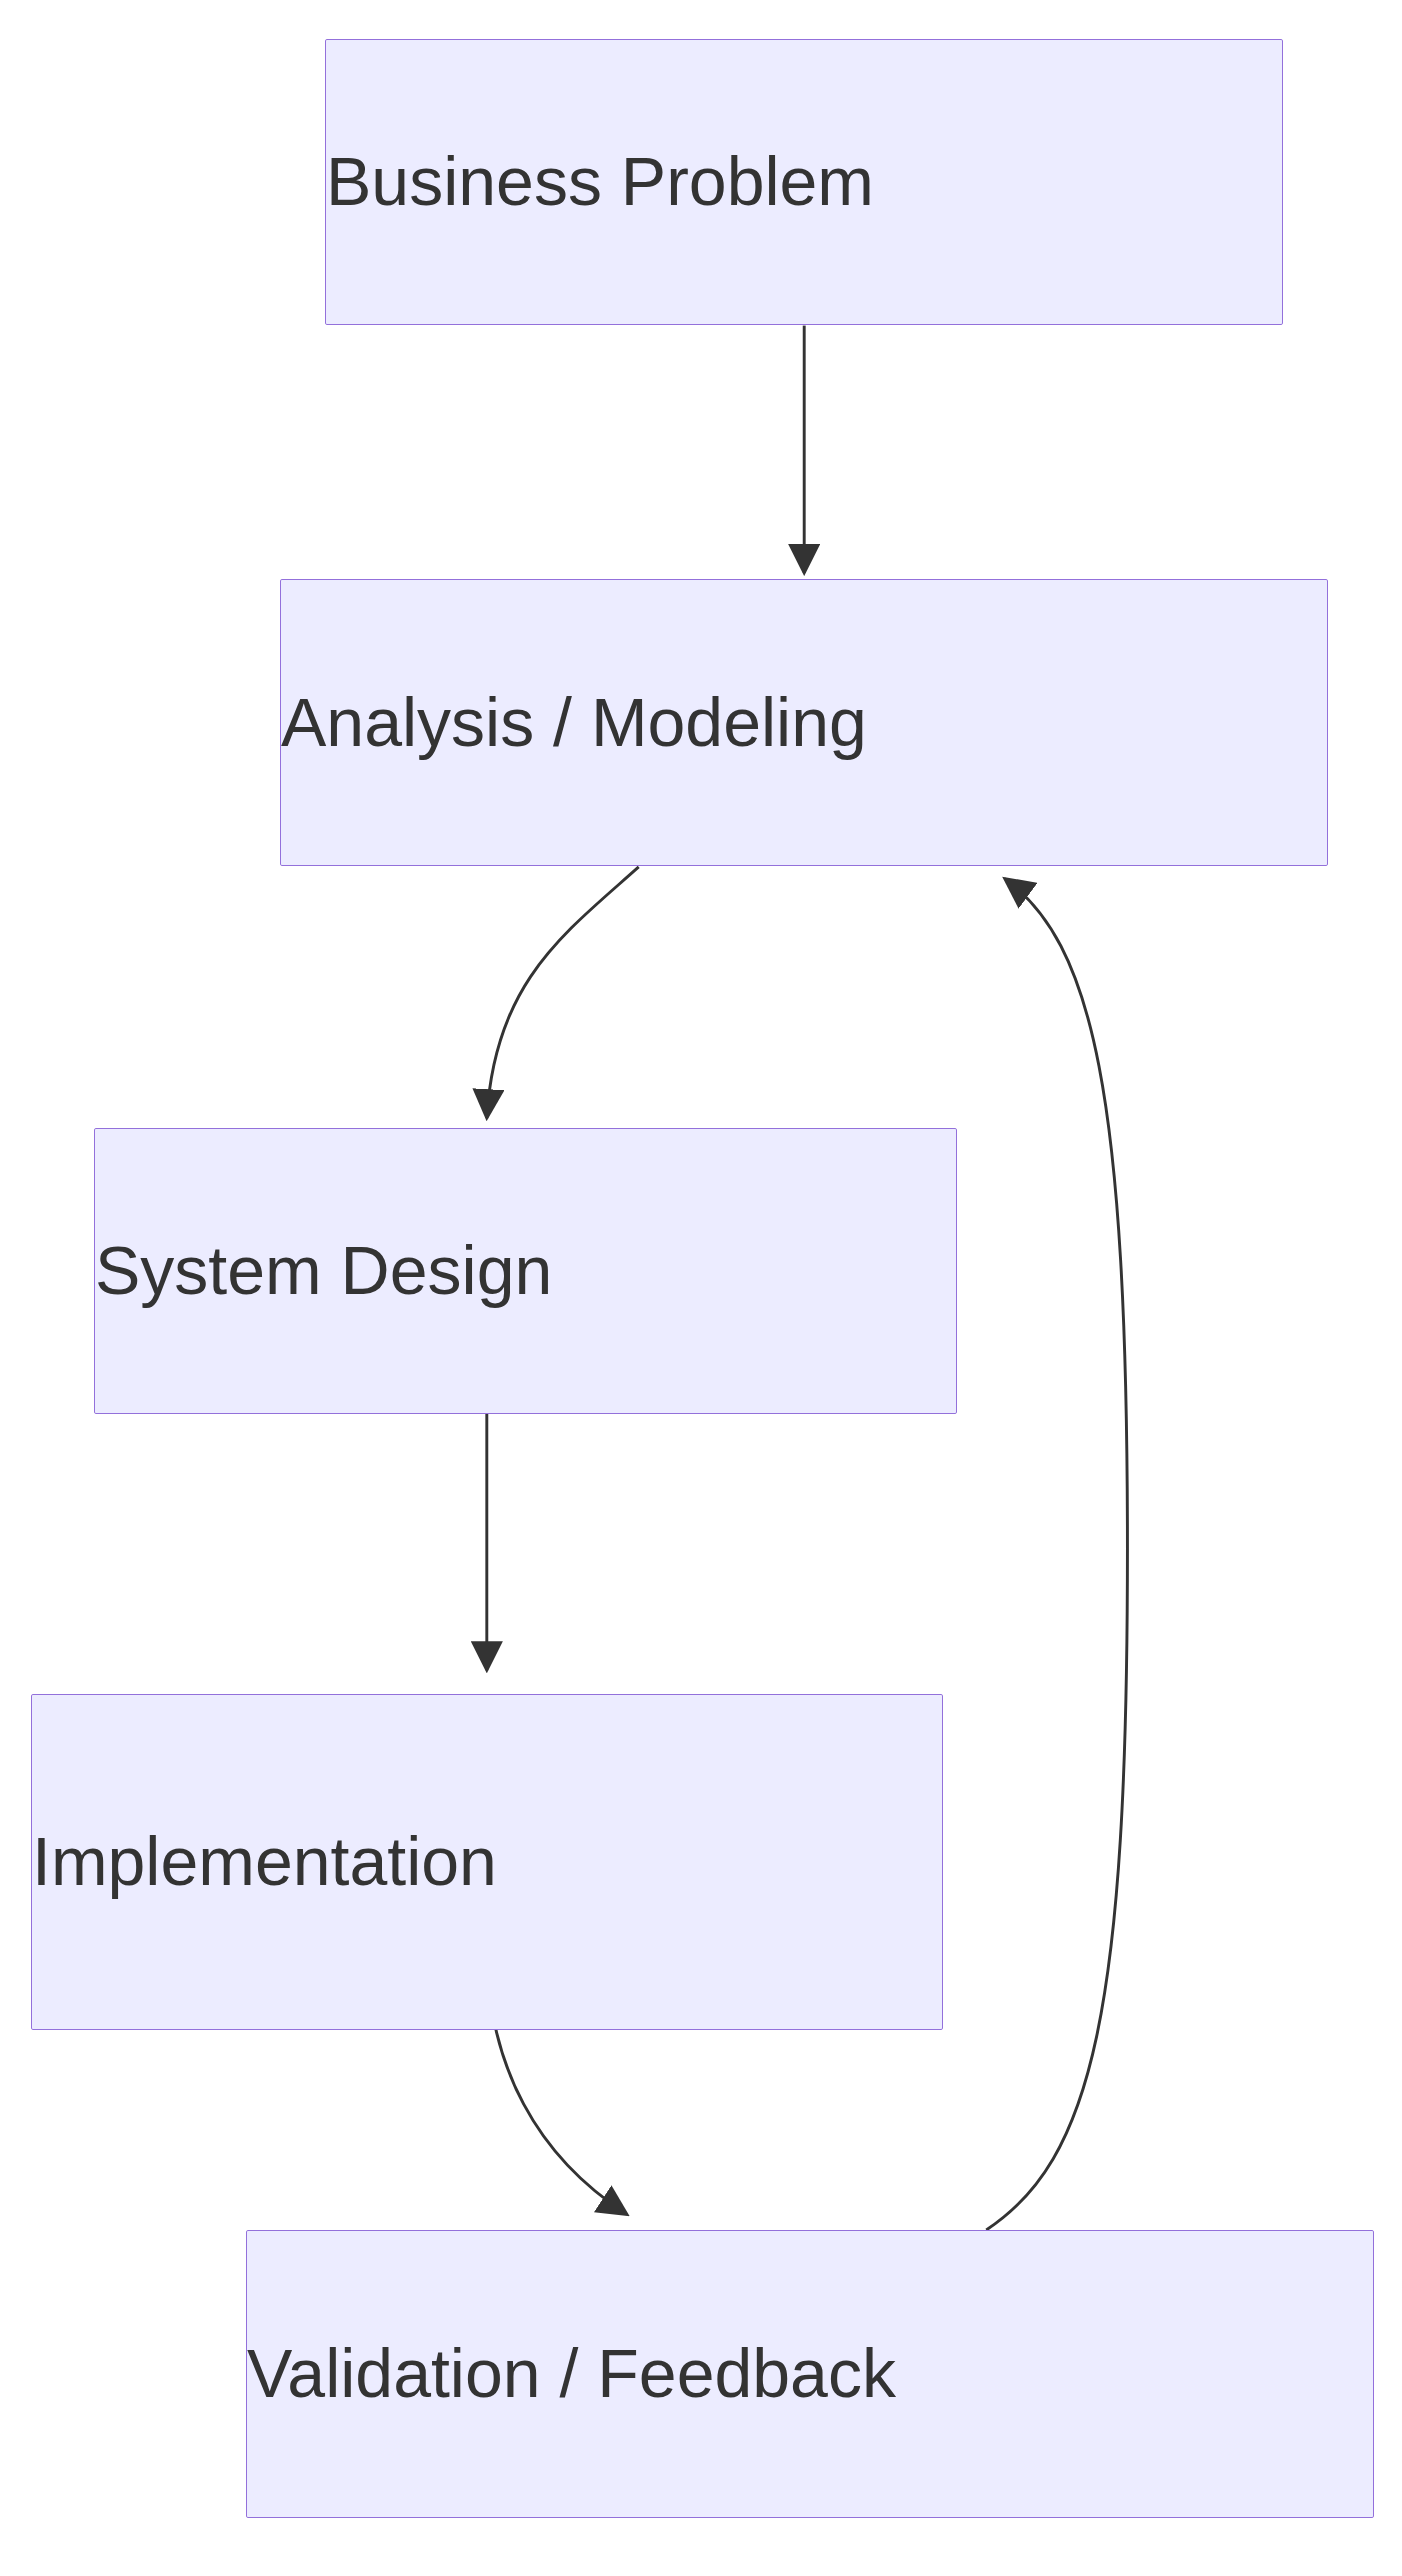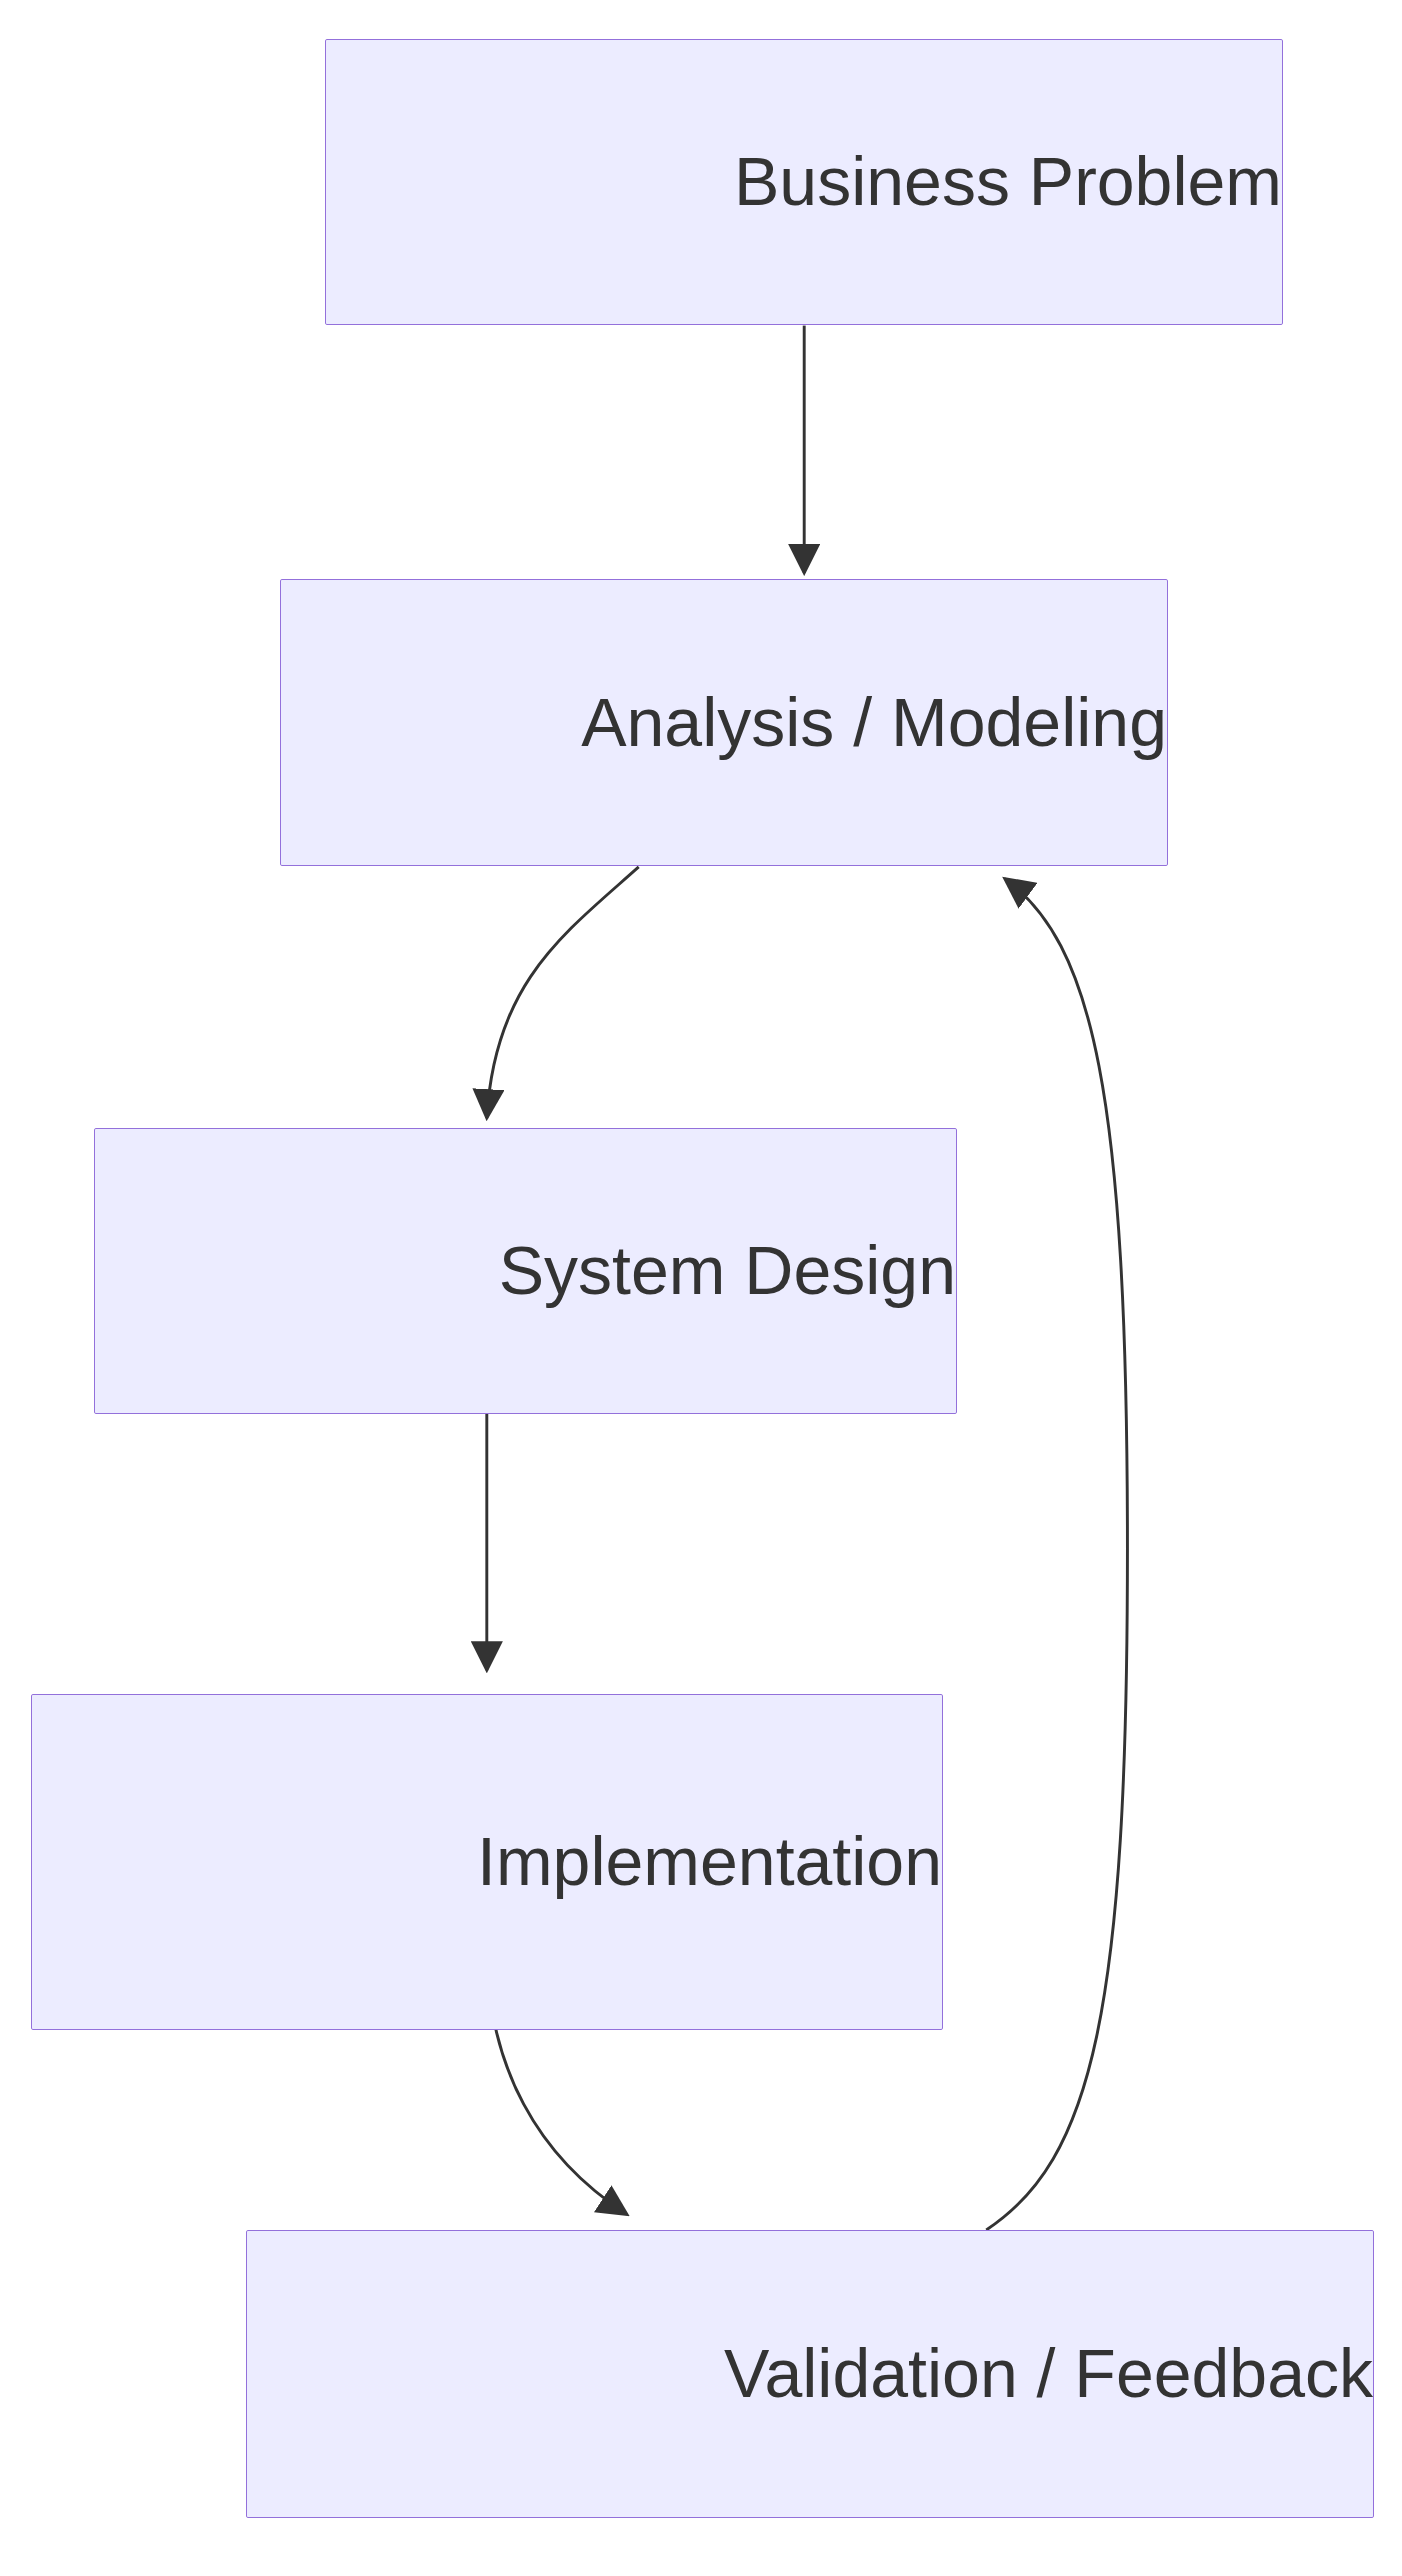--- a/index.html
+++ b/index.html
@@ -28,29 +28,29 @@
     stroke-width: 3;
   }
   .node {
     position: absolute;
     box-sizing: border-box;
     background: #ECECFF;
     border: 1.9px solid #9370DB;
     border-radius: 1.9px;
     display: flex;
     align-items: center;
-    justify-content: flex-end;
+    justify-content: flex-start;
     color: #333333;
     font-size: 68px;
     line-height: 1.2;
     text-align: center;
     white-space: nowrap;
   }
   .node-business-problem   { left: 325px;  top: 39px;   width: 958px;  height: 286px; }
-  .node-analysis-modeling  { left: 280px;  top: 579px;  width: 888px; height: 287px; }
+  .node-analysis-modeling  { left: 280px;  top: 579px;  width: 1048px; height: 287px; }
   .node-system-design      { left: 56px;   top: 1128px; width: 863px;  height: 286px; margin-left: 38px; }
   .node-implementation     { left: 31px;   top: 1694px; width: 912px;  height: 336px; }
   .node-validation-feedback{ left: 246px;  top: 2230px; width: 1128px; height: 288px; }
 </style>
 </head>
 <body>
 
 <div class="canvas">
 
   <svg class="edges-layer" viewBox="0 0 1440 2645" xmlns="http://www.w3.org/2000/svg">

